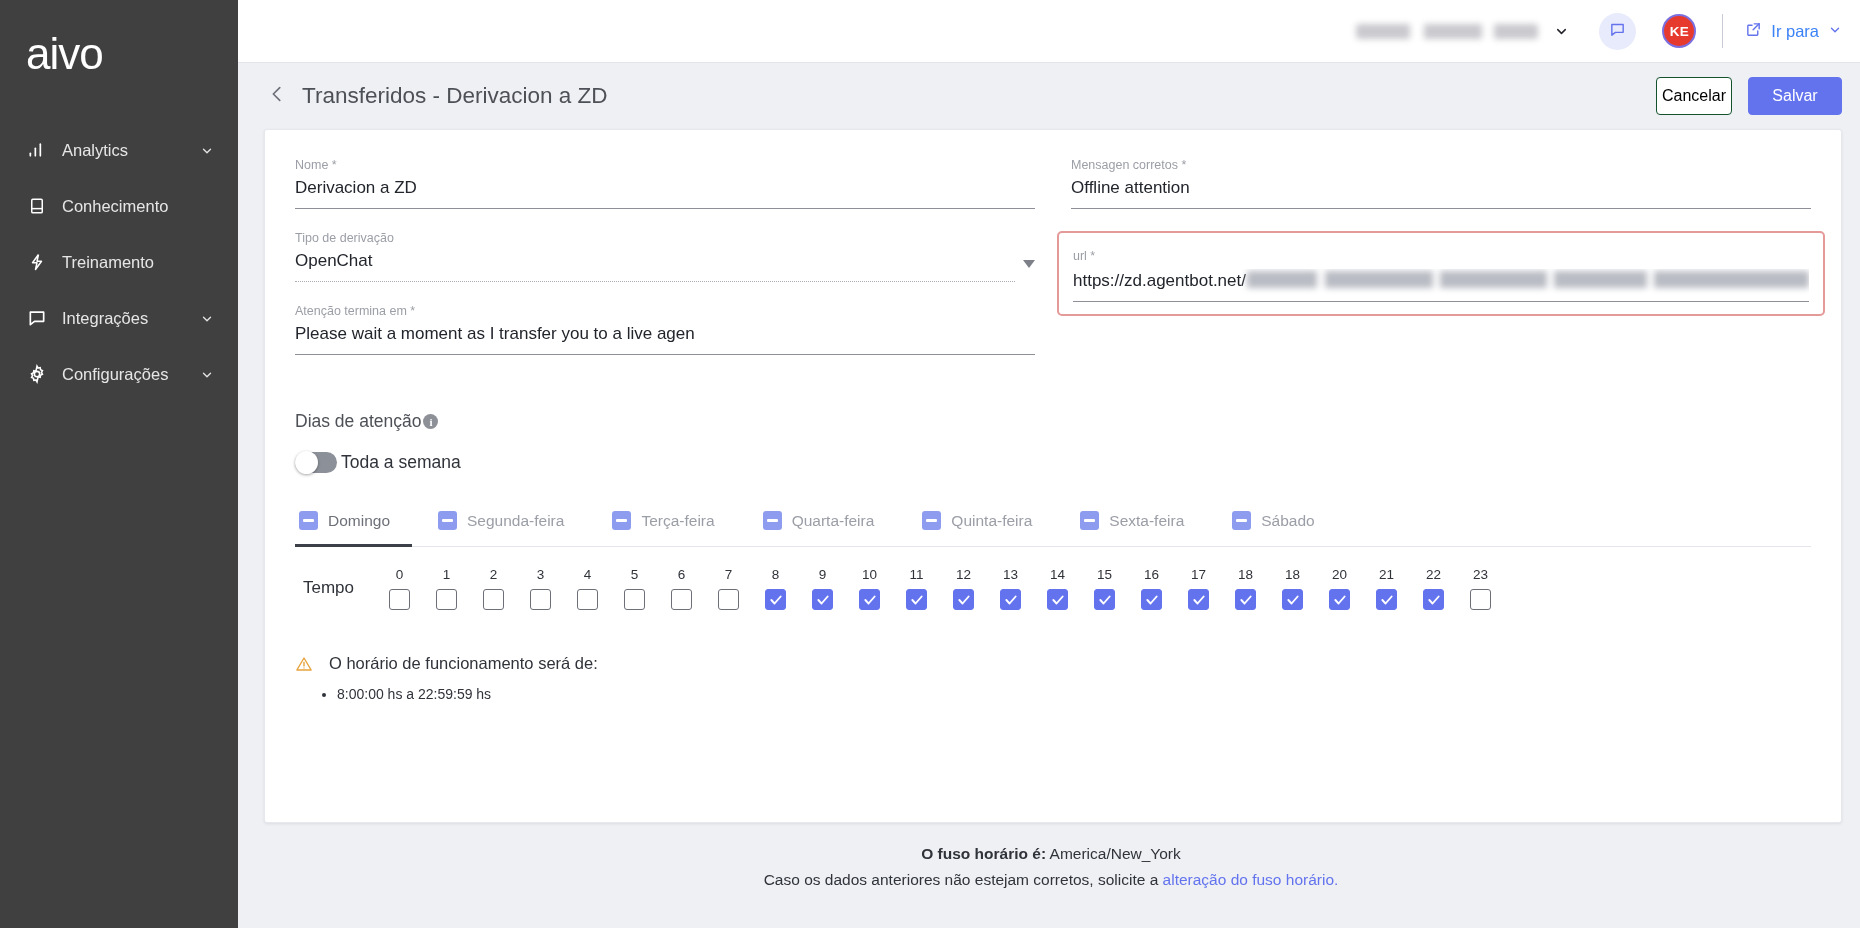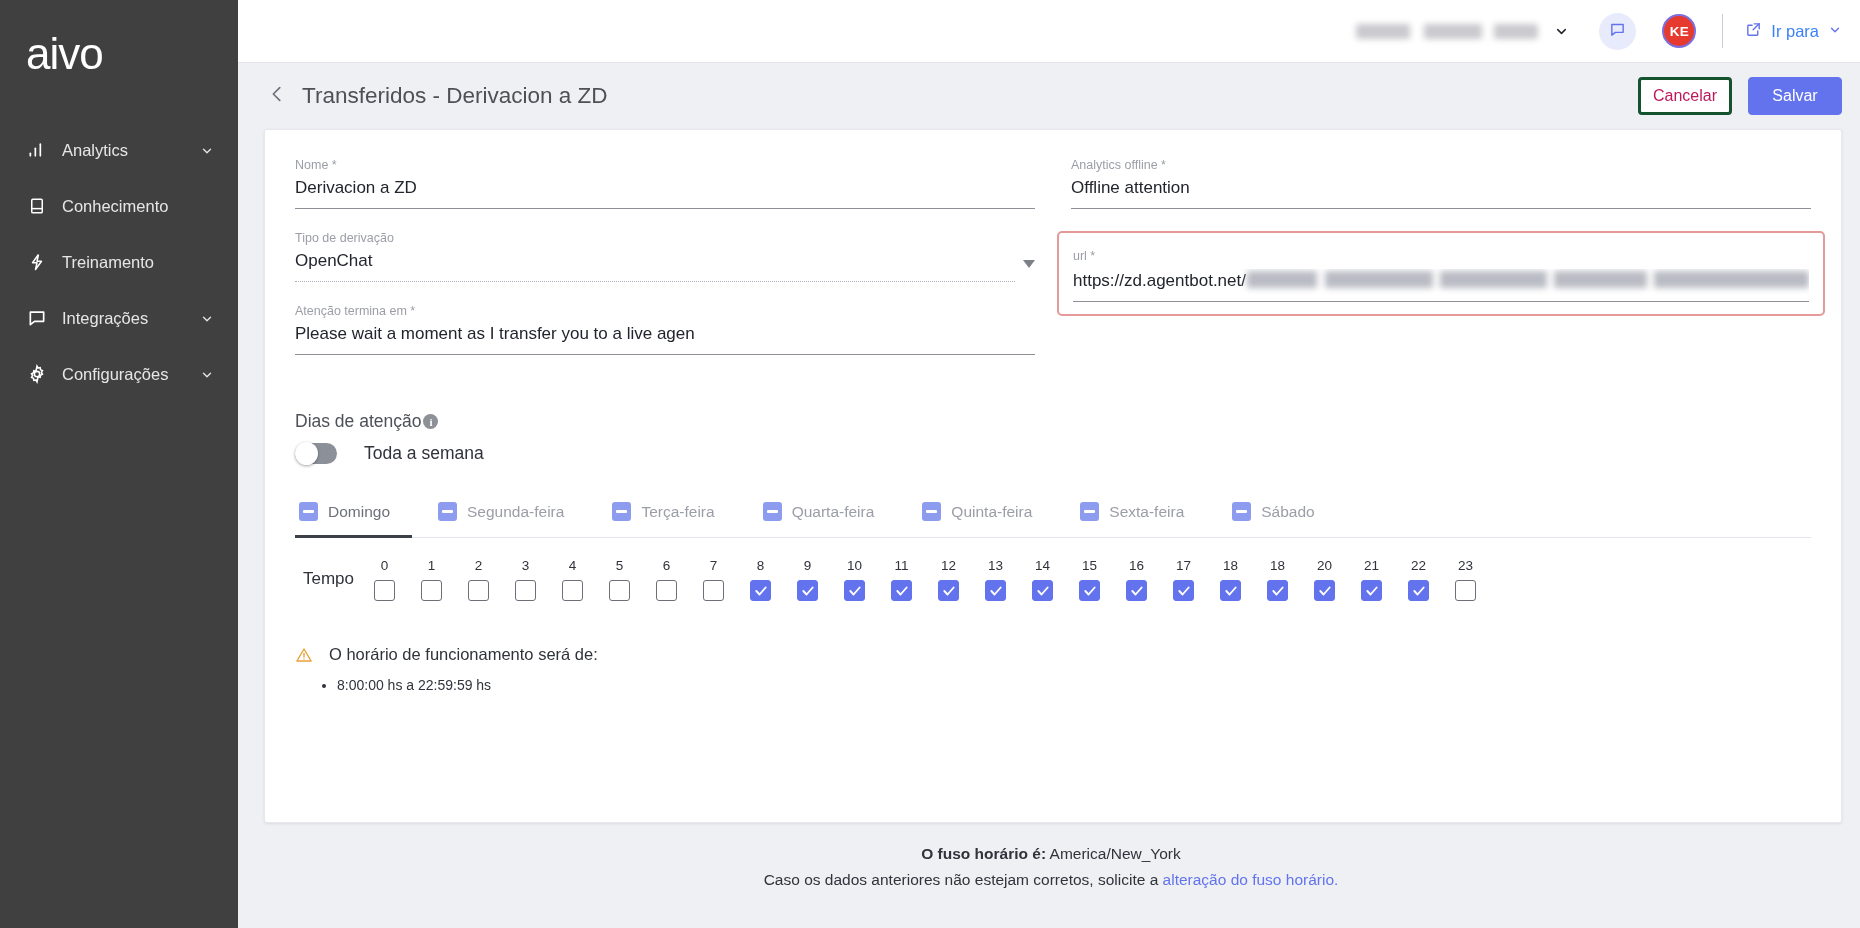--- a/index.html
+++ b/index.html
@@ -84,21 +84,21 @@
     width: 26px; height: 26px; color: #6d7078; cursor: pointer;
     display: flex; align-items: center; justify-content: center; margin-right: 12px;
   }
   .page-title { font-size: 22.5px; color: #4d5056; font-weight: 400; }
   .head-actions { margin-left: auto; display: flex; align-items: center; gap: 16px; }
   .btn {
     height: 38px; border-radius: 4px; font-size: 16px; cursor: pointer;
     display: flex; align-items: center; justify-content: center;
     font-family: "Liberation Sans", sans-serif;
   }
-  .btn-cancel { width: 94px; background: #fff; border: 3px solid #14532d; color: #be185d; }
+  .btn-cancel { width: 76px; background: #fff; border: 1px solid #14532d; color: #000000; }
   .btn-save { width: 94px; background: #6373ee; border: 1px solid #6373ee; color: #fff; }
 
   
   .card-wrap { padding: 0 22px 0 26px; }
   .card {
     background: #fff; border: 1px solid #e6e8ee; border-radius: 3px;
     box-shadow: 0 1px 3px rgba(30,35,60,.09);
     height: 694px; padding: 28px 30px 0 30px; position: relative;
   }
 
@@ -140,21 +140,21 @@
     display: flex; align-items: center; gap: 2px;
     font-size: 17.5px; color: #4d5056; margin: 34px 0 0 0;
   }
   .info-dot {
     width: 15px; height: 15px; border-radius: 50%;
     background: #8d9097; color: #fff; font-size: 11px; font-weight: bold;
     display: flex; align-items: center; justify-content: center;
     font-family: "Liberation Serif", serif;
   }
 
-  .toggle-row { display: flex; align-items: flex-start; gap: 27px; margin-top: 11px; }
+  .toggle-row { display: flex; align-items: flex-start; gap: 4px; margin-top: 20px; }
   .toggle {
     width: 42px; height: 21px; border-radius: 11px; background: #8c9098;
     position: relative; cursor: pointer;
   }
   .toggle .knob {
     position: absolute; left: 0; top: -1px;
     width: 23px; height: 23px; border-radius: 50%;
     background: #fff; box-shadow: 0 1px 3px rgba(0,0,0,.35);
   }
   .toggle-label { font-size: 17.5px; color: #30333a; }
@@ -172,21 +172,21 @@
   .daytab.active { color: #6d7078; border-bottom-color: #3c4049; }
   .cb-ind {
     width: 19px; height: 19px; border-radius: 3px; background: #8e9cf0;
     display: flex; align-items: center; justify-content: center;
     flex: 0 0 19px;
   }
   .cb-ind .dash { width: 11px; height: 2.5px; background: #fff; border-radius: 1px; }
 
   
   .hours { display: flex; align-items: flex-end; margin-top: 20px; padding-left: 8px; }
-  .tempo-label { font-size: 17px; color: #30333a; margin-right: 7px; padding-bottom: 12px; }
+  .tempo-label { font-size: 17px; color: #30333a; margin-right: 22px; padding-bottom: 12px; }
   .hcol {
     width: 47px; display: flex; flex-direction: column; align-items: center;
   }
   .hnum { font-size: 13.5px; color: #30333a; margin-bottom: 7px; }
   .hbox {
     width: 21px; height: 21px; border-radius: 3px;
     border: 1.6px solid #6d7078; background: #fff; cursor: pointer;
   }
   .hbox.on {
     background: #6373ee; border-color: #6373ee;
@@ -361,21 +361,21 @@
             <div class="field">
               <span class="flabel">Atenção termina em *</span>
               <div class="fvalue">Please wait a moment as I transfer you to a live agen</div>
             </div>
 
           </div>
 
           <div class="col col-right">
 
             <div class="field">
-              <span class="flabel">Analytics offline *</span>
+              <span class="flabel">Mensagen corretos *</span>
               <div class="fvalue">Offline attention</div>
             </div>
 
             <div class="hl-box">
               <div class="field">
                 <span class="flabel">url *</span>
                 <div class="fvalue url-line">
                   <span>https://zd.agentbot.net/</span>
                   <span class="url-blur"></span>
                 </div>

